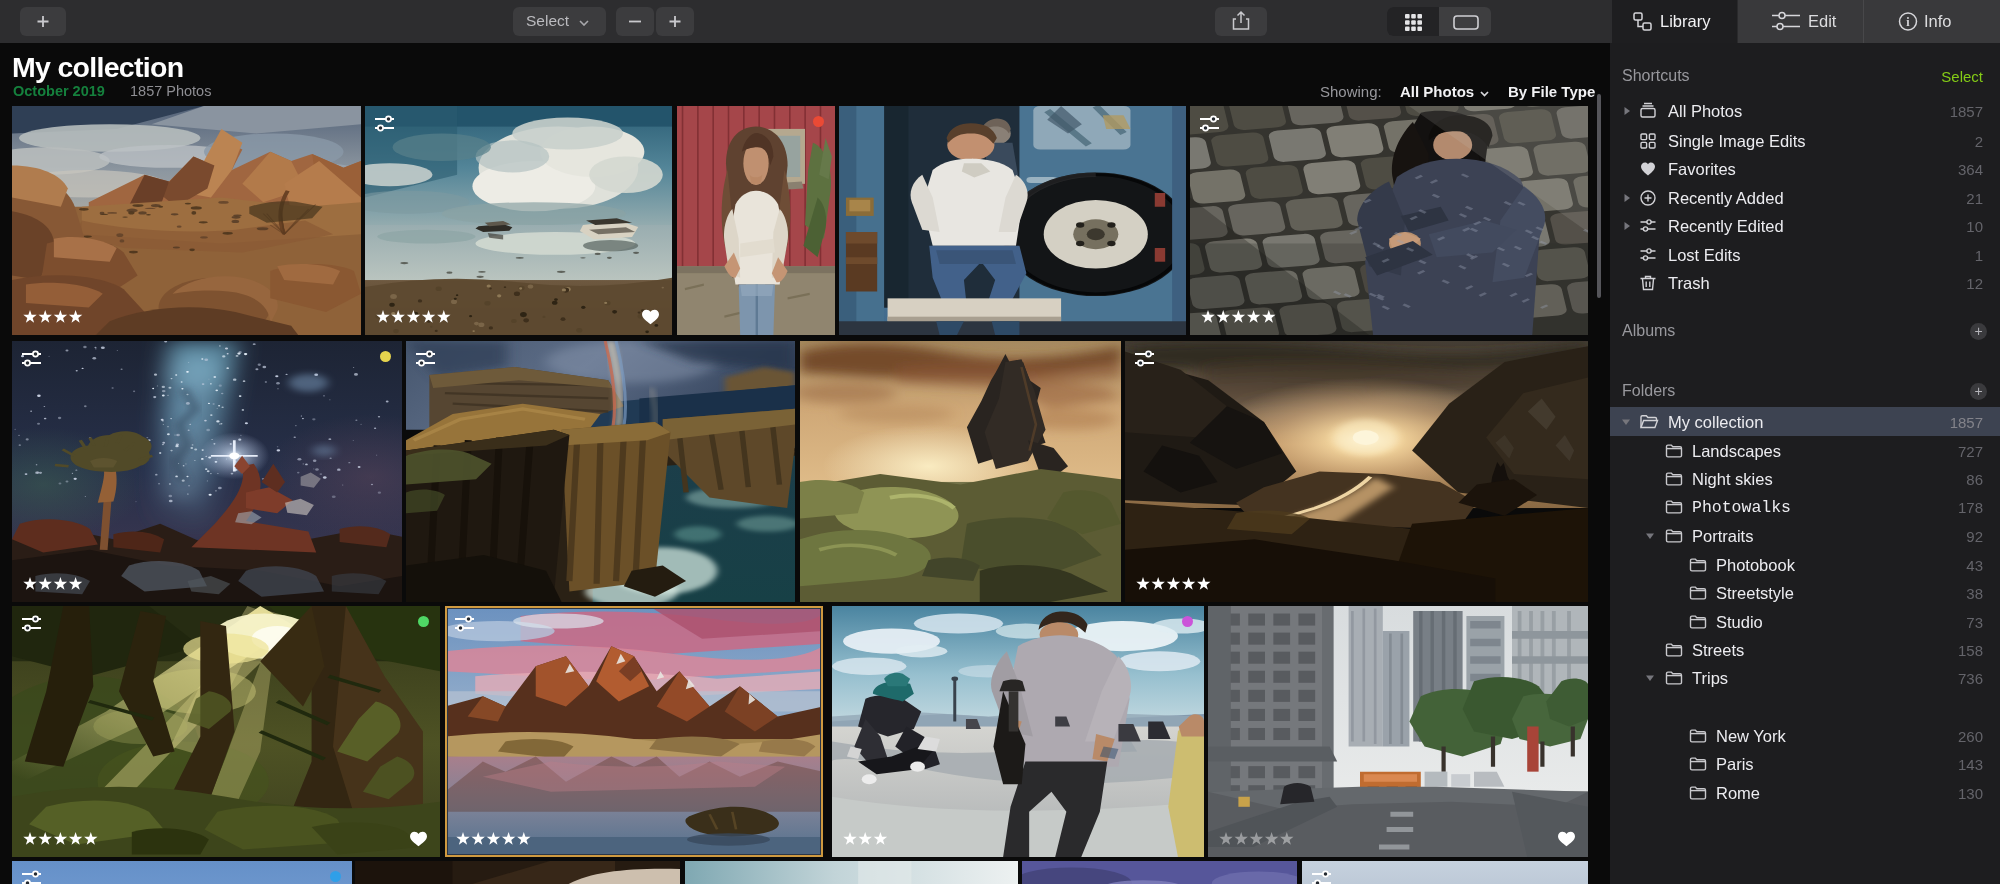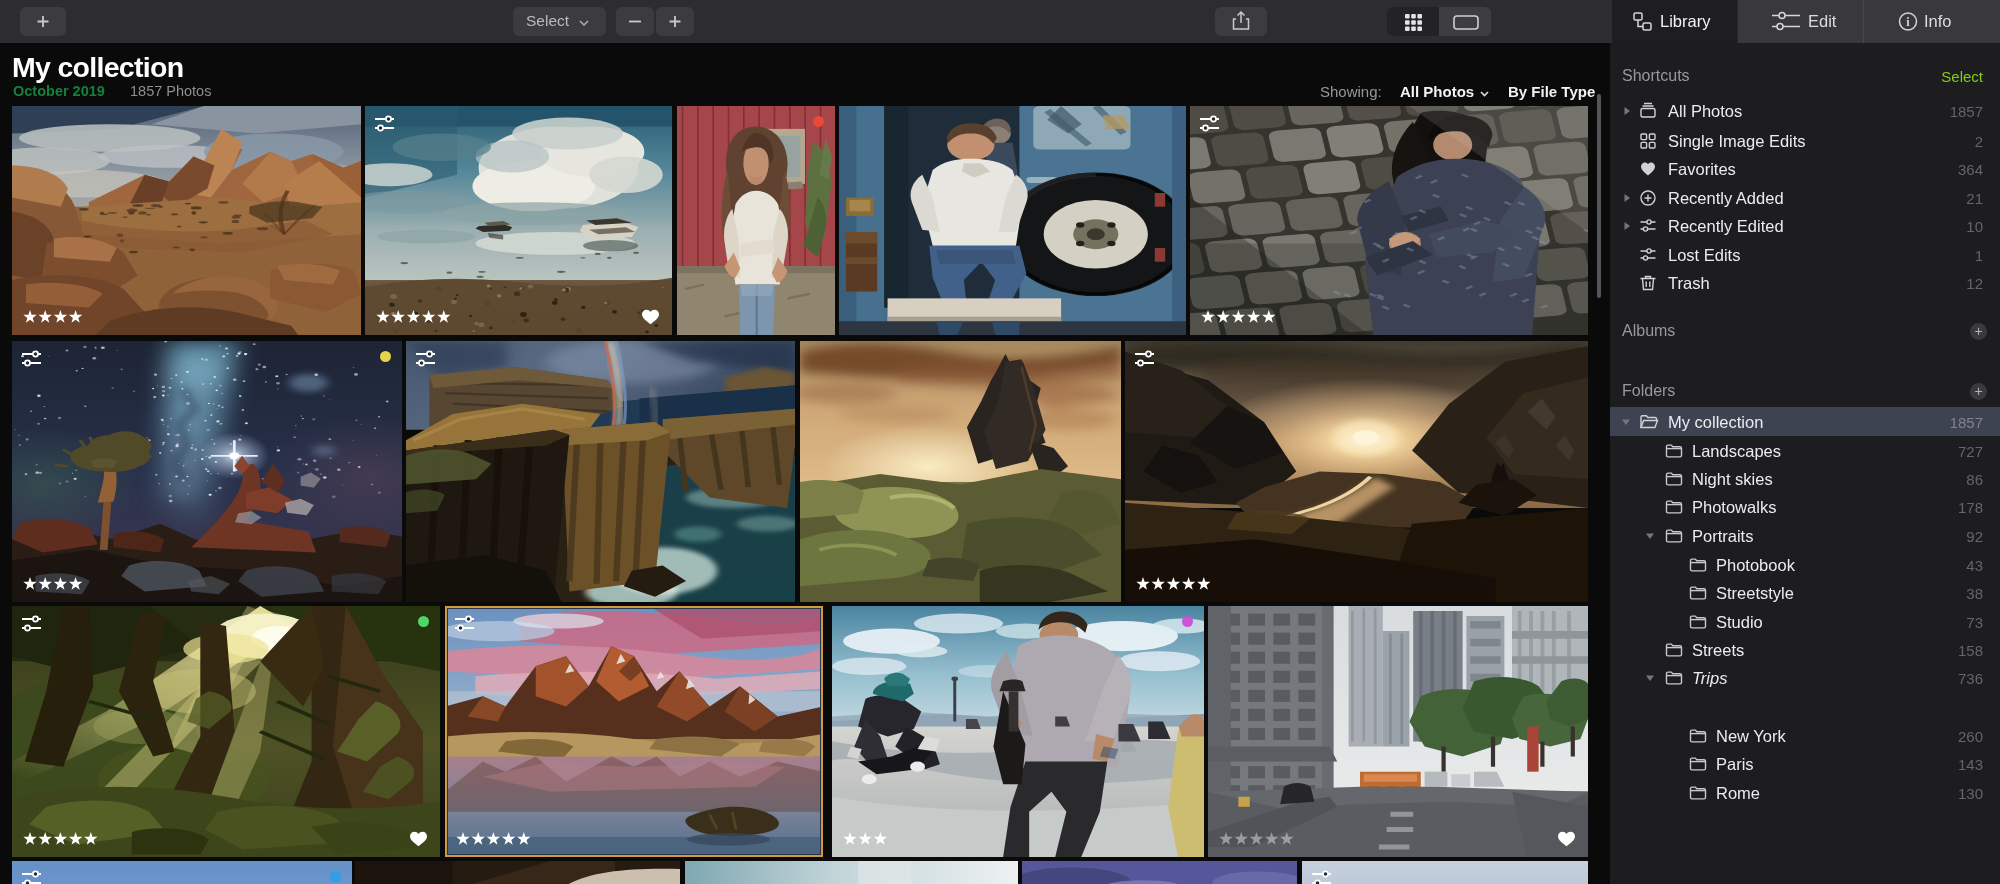--- a/index.html
+++ b/index.html
@@ -1525,21 +1525,21 @@
         <div class="lbl" style="left:82px;">Night skies</div>
         <div class="cnt">86</div>
       </div>
     <div class="srow" style="top:449px;">
         <svg width="18" height="16" viewBox="0 0 18 16" style="position:absolute;left:55px;top:7px;">
           <g stroke="#c9c9cd" stroke-width="1.4" fill="none">
             <path d="M1.5 12.5v-9c0-.9.5-1.4 1.4-1.4h3.4l1.5 1.7h7.3c.9 0 1.4.5 1.4 1.4v7.3c0 .9-.5 1.4-1.4 1.4H2.9c-.9 0-1.4-.5-1.4-1.4z"></path>
             <path d="M1.5 5.6h15"></path>
           </g>
         </svg>
-        <div class="lbl" style="left:82px;">Photowalks</div>
+        <div class="lbl" style="left:82px;font-family:Liberation Mono, monospace;">Photowalks</div>
         <div class="cnt">178</div>
       </div>
     <div class="srow" style="top:478px;">
         <svg width="10" height="8" viewBox="0 0 10 8" style="position:absolute;left:35px;top:11px;">
           <path d="M1 1.5l4 5.5 4-5.5z" fill="#76767c"></path>
         </svg>
         <svg width="18" height="16" viewBox="0 0 18 16" style="position:absolute;left:55px;top:7px;">
           <g stroke="#c9c9cd" stroke-width="1.4" fill="none">
             <path d="M1.5 12.5v-9c0-.9.5-1.4 1.4-1.4h3.4l1.5 1.7h7.3c.9 0 1.4.5 1.4 1.4v7.3c0 .9-.5 1.4-1.4 1.4H2.9c-.9 0-1.4-.5-1.4-1.4z"></path>
             <path d="M1.5 5.6h15"></path>
@@ -1591,21 +1591,21 @@
     <div class="srow" style="top:620px;">
         <svg width="10" height="8" viewBox="0 0 10 8" style="position:absolute;left:35px;top:11px;">
           <path d="M1 1.5l4 5.5 4-5.5z" fill="#76767c"></path>
         </svg>
         <svg width="18" height="16" viewBox="0 0 18 16" style="position:absolute;left:55px;top:7px;">
           <g stroke="#c9c9cd" stroke-width="1.4" fill="none">
             <path d="M1.5 12.5v-9c0-.9.5-1.4 1.4-1.4h3.4l1.5 1.7h7.3c.9 0 1.4.5 1.4 1.4v7.3c0 .9-.5 1.4-1.4 1.4H2.9c-.9 0-1.4-.5-1.4-1.4z"></path>
             <path d="M1.5 5.6h15"></path>
           </g>
         </svg>
-        <div class="lbl" style="left:82px;font-style:italic;">Trips</div>
+        <div class="lbl" style="left:82px;">Trips</div>
         <div class="cnt">736</div>
       </div>
     <div class="srow" style="top:678px;">
         <svg width="18" height="16" viewBox="0 0 18 16" style="position:absolute;left:79px;top:7px;">
           <g stroke="#c9c9cd" stroke-width="1.4" fill="none">
             <path d="M1.5 12.5v-9c0-.9.5-1.4 1.4-1.4h3.4l1.5 1.7h7.3c.9 0 1.4.5 1.4 1.4v7.3c0 .9-.5 1.4-1.4 1.4H2.9c-.9 0-1.4-.5-1.4-1.4z"></path>
             <path d="M1.5 5.6h15"></path>
           </g>
         </svg>
         <div class="lbl" style="left:106px;">New York</div>

